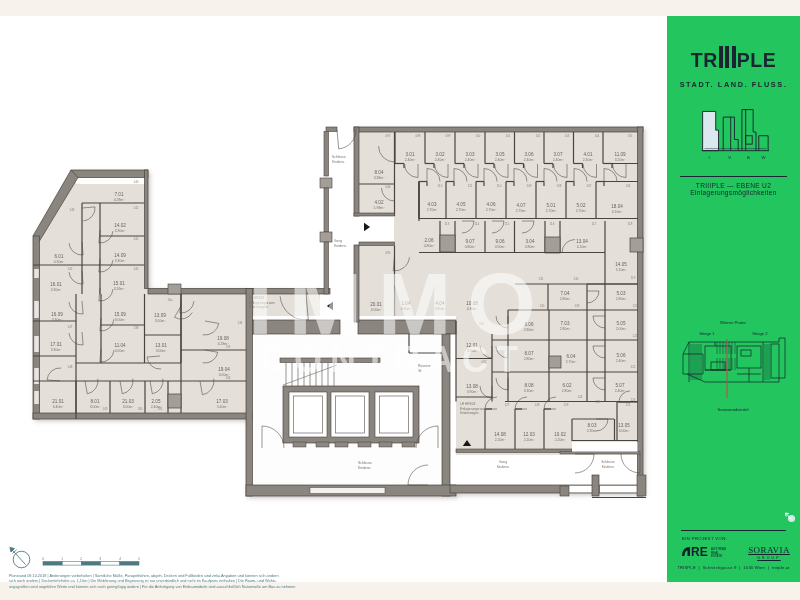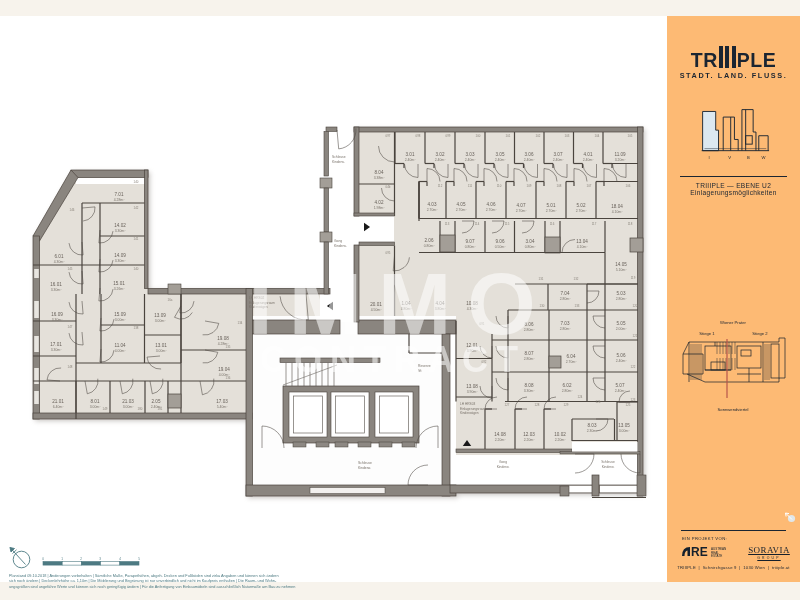--- a/index.html
+++ b/index.html
@@ -1,25 +1,25 @@
 <!DOCTYPE html>
 <html lang="de"><head>
 <meta charset="utf-8">
 <title>TRIIIPLE — Ebene U2</title>
 <style>
   html,body{margin:0;padding:0;}
   body{width:800px;height:600px;background:#f7f3ec;font-family:"Liberation Sans",sans-serif;position:relative;overflow:hidden;}
   .panel{position:absolute;left:0;top:16px;width:800px;height:566px;background:#ffffff;}
   .plan{position:absolute;left:0;top:16px;width:800px;height:600px;text-decoration:underline;}
-  .sidebar{position:absolute;left:667px;top:16px;width:133px;height:566px;background:#fdba74;color:#1b2531;}
+  .sidebar{position:absolute;left:667px;top:16px;width:133px;height:566px;background:#22c55e;color:#1b2531;}
   .logo{position:absolute;left:0;top:29px;width:133px;text-align:center;}
   .lrow{display:flex;justify-content:center;align-items:flex-end;height:23px;}
   .ltxt{font-weight:bold;font-size:19.5px;letter-spacing:0.5px;line-height:16px;}
   .bar{width:4px;height:22.5px;background:#1b2531;margin:0 1.2px;}
-  .sub{margin-top:3px;font-size:7.3px;font-weight:bold;letter-spacing:1.6px;text-align:center;}
+  .sub{margin-top:12px;font-size:7.3px;font-weight:bold;letter-spacing:1.6px;text-align:center;}
 </style>
 </head>
 <body>
 
 <div class="panel"></div>
 
 <div class="plan">
 <svg width="800" height="600" viewBox="0 0 800 600" xmlns="http://www.w3.org/2000/svg" font-family="Liberation Sans, sans-serif">
 <g style="filter: drop-shadow(2.5px 2.5px 2.5px rgba(120,112,104,0.4))">
 

